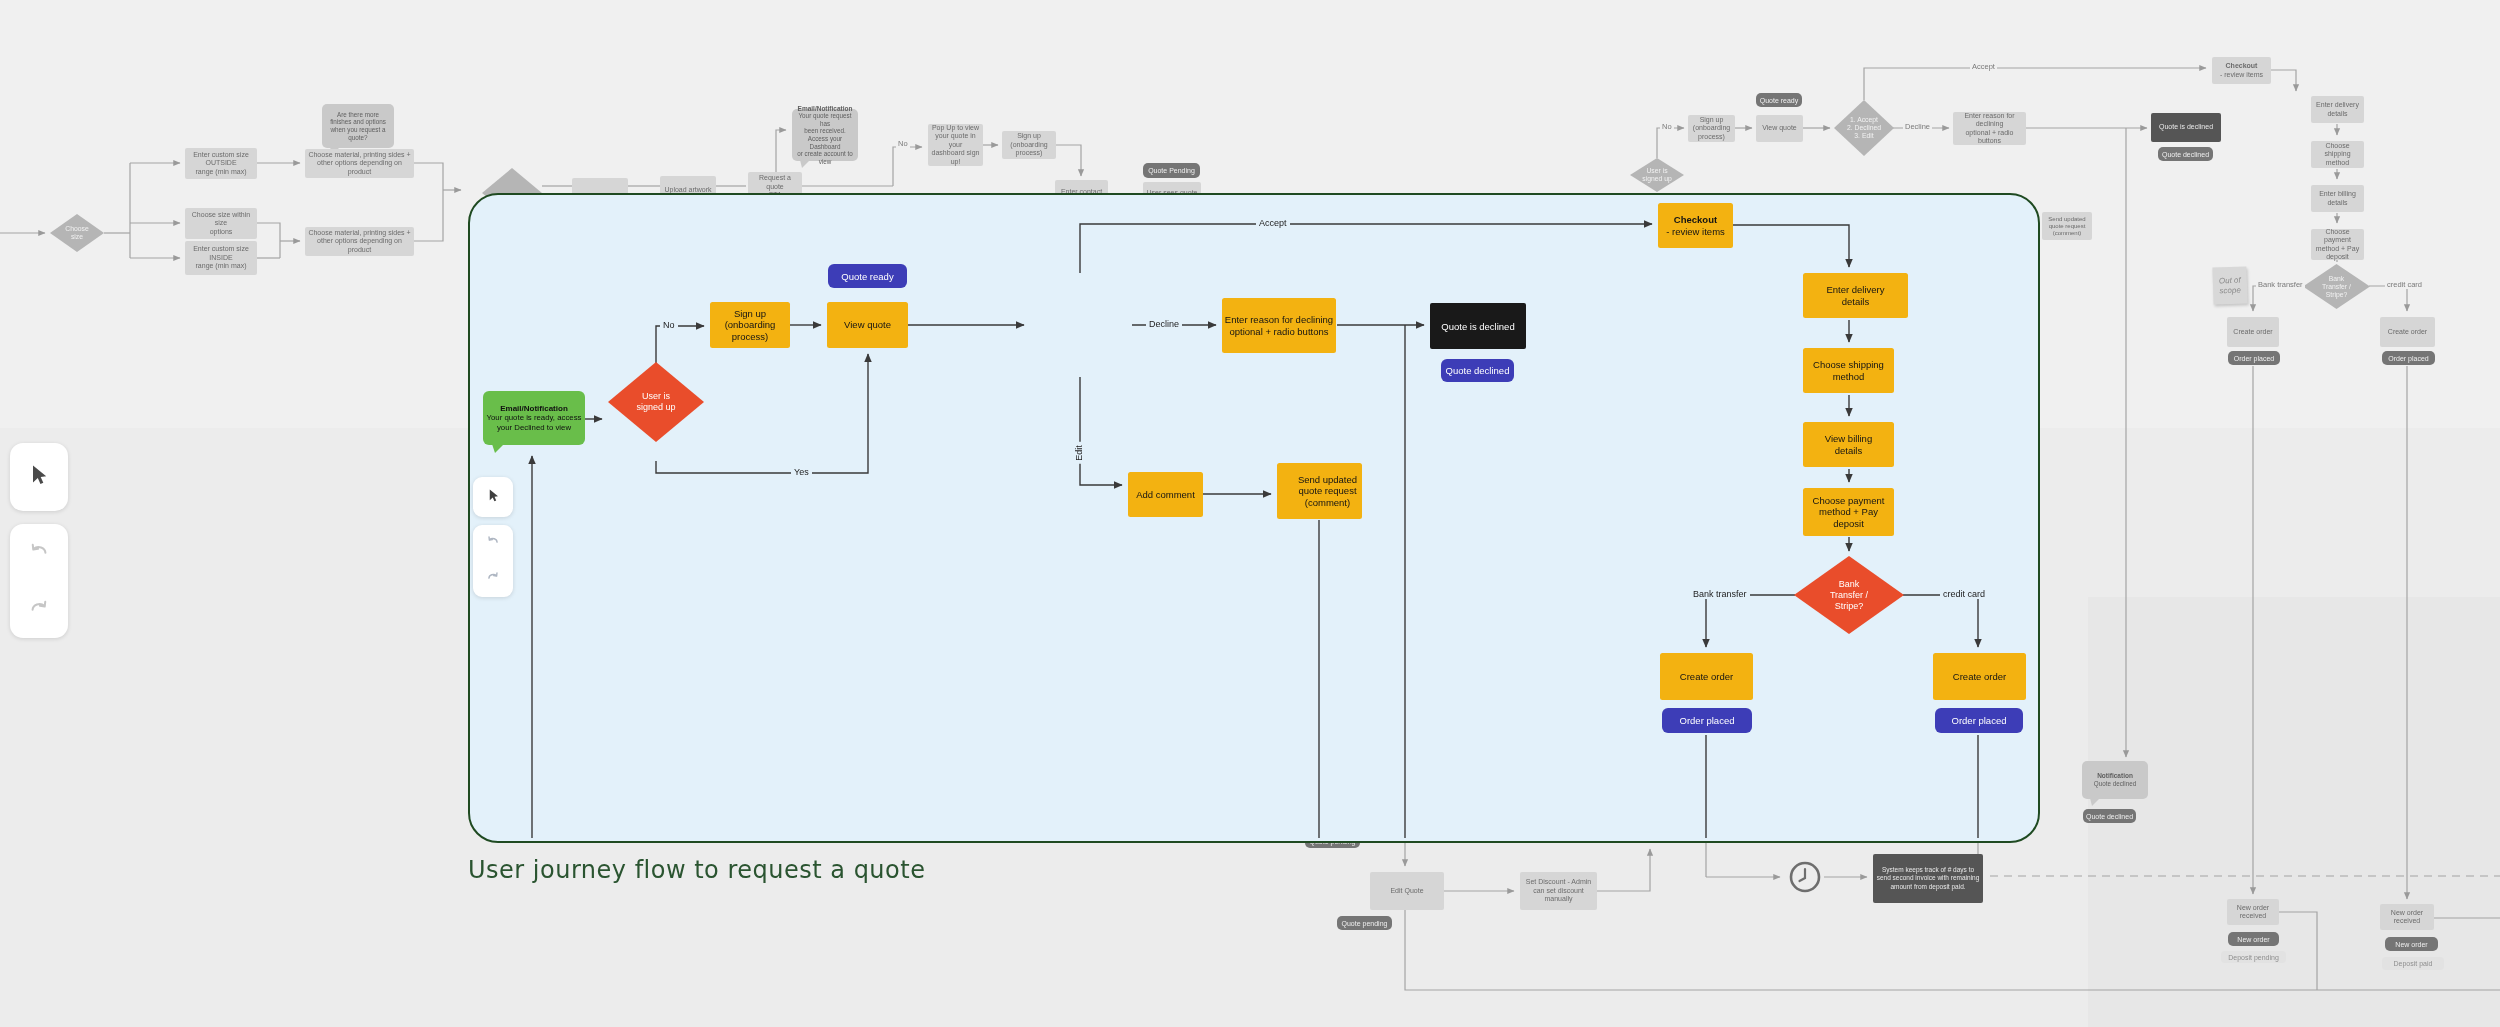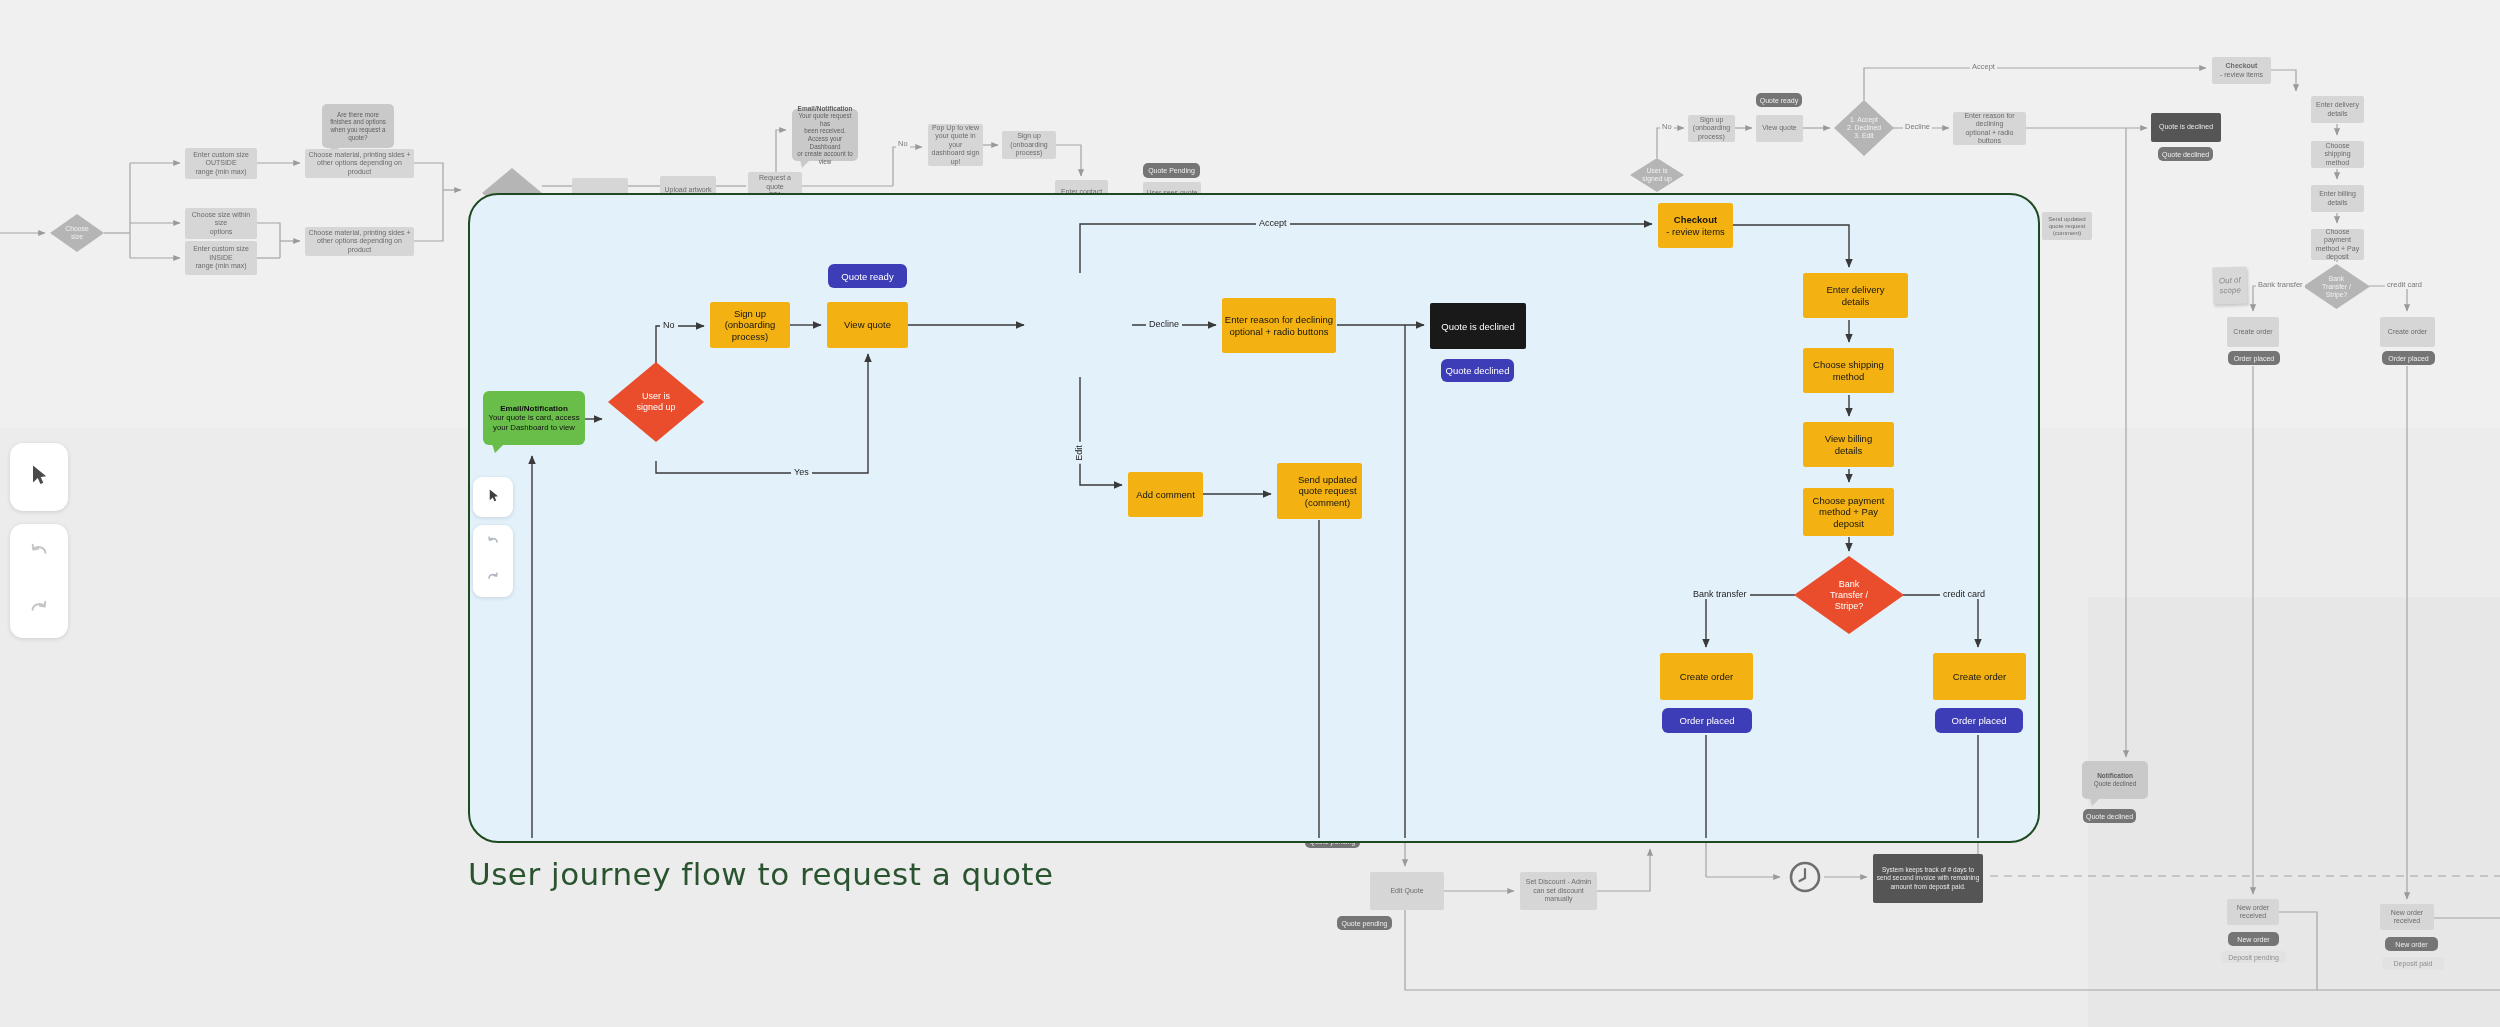--- a/index.html
+++ b/index.html
@@ -39,21 +39,21 @@
   
   .svgbg{position:absolute;left:0;top:0;z-index:1;}
   .svgpn{position:absolute;left:0;top:0;z-index:6;}
   
   .tbtn{position:absolute;background:#fff;border-radius:13px;box-shadow:0 1px 4px rgba(0,0,0,.13);
         display:flex;align-items:center;justify-content:center;z-index:10;}
   .tpill{position:absolute;background:#fff;border-radius:13px;box-shadow:0 1px 4px rgba(0,0,0,.13);
          display:flex;flex-direction:column;align-items:center;justify-content:space-around;z-index:10;}
   .flip{transform:scaleX(-1);}
   
-  .title{position:absolute;left:468px;top:856px;font-family:"DejaVu Sans",sans-serif;font-size:31px;
+  .title{position:absolute;left:468px;top:856px;font-family:"DejaVu Sans",sans-serif;font-size:24px;
          color:#2A5430;z-index:3;letter-spacing:.5px;}
   .clockc{position:absolute;left:1788px;top:860px;z-index:2;}
 </style>
 </head>
 <body>
 
 <div id="stage">
 
   <div class="tone" style="left:0;top:0;width:2500px;height:428px;background:#F0F0F0;"></div>
   <div class="tone" style="left:2088px;top:597px;width:412px;height:430px;background:#E7E7E7;"></div>
@@ -261,21 +261,21 @@
       <path d="M1795,595 H1706 V647" marker-end="url(#aP)"></path>
       <path d="M1903,595 H1978 V647" marker-end="url(#aP)"></path>
       <path d="M1706,735 V838"></path>
       <path d="M1978,735 V838"></path>
       <path d="M532,838 V456" marker-end="url(#aP)"></path>
     </g>
   </svg>
 
   <div class="nd bub" style="left:483px;top:391px;width:102px;height:54px;">
     <b>Email/Notification</b>
-    <span>Your quote is card, access your Dashboard to view</span>
+    <span>Your quote is ready, access your Declined to view</span>
   </div>
   <div class="nd ob pre" style="left:608px;top:362px;width:96px;height:80px;">User is
 signed up</div>
   <span class="lbl" style="left:660px;top:320px;">No</span>
   <div class="nd yb pre" style="left:710px;top:302px;width:80px;height:46px;">Sign up
 (onboarding
 process)</div>
   <div class="nd yb" style="left:827px;top:302px;width:81px;height:46px;">View quote</div>
   <div class="nd bb" style="left:828px;top:264px;width:79px;height:24px;">Quote ready</div>
   <span class="lbl" style="left:791px;top:467px;">Yes</span>

